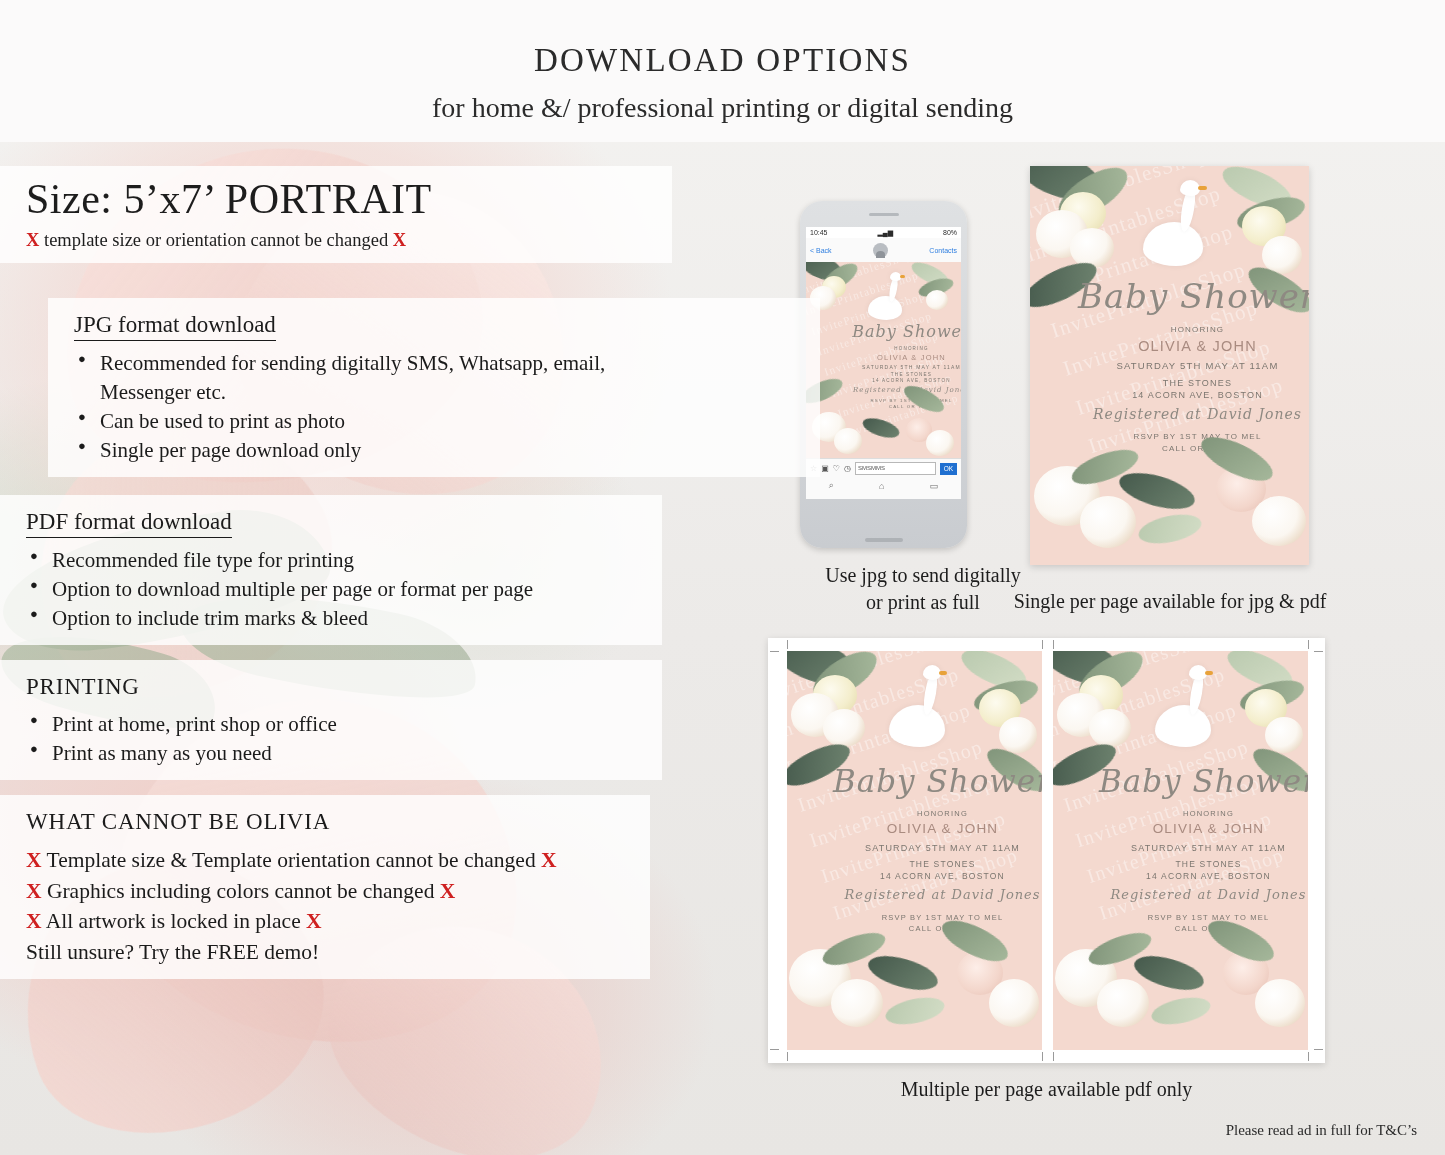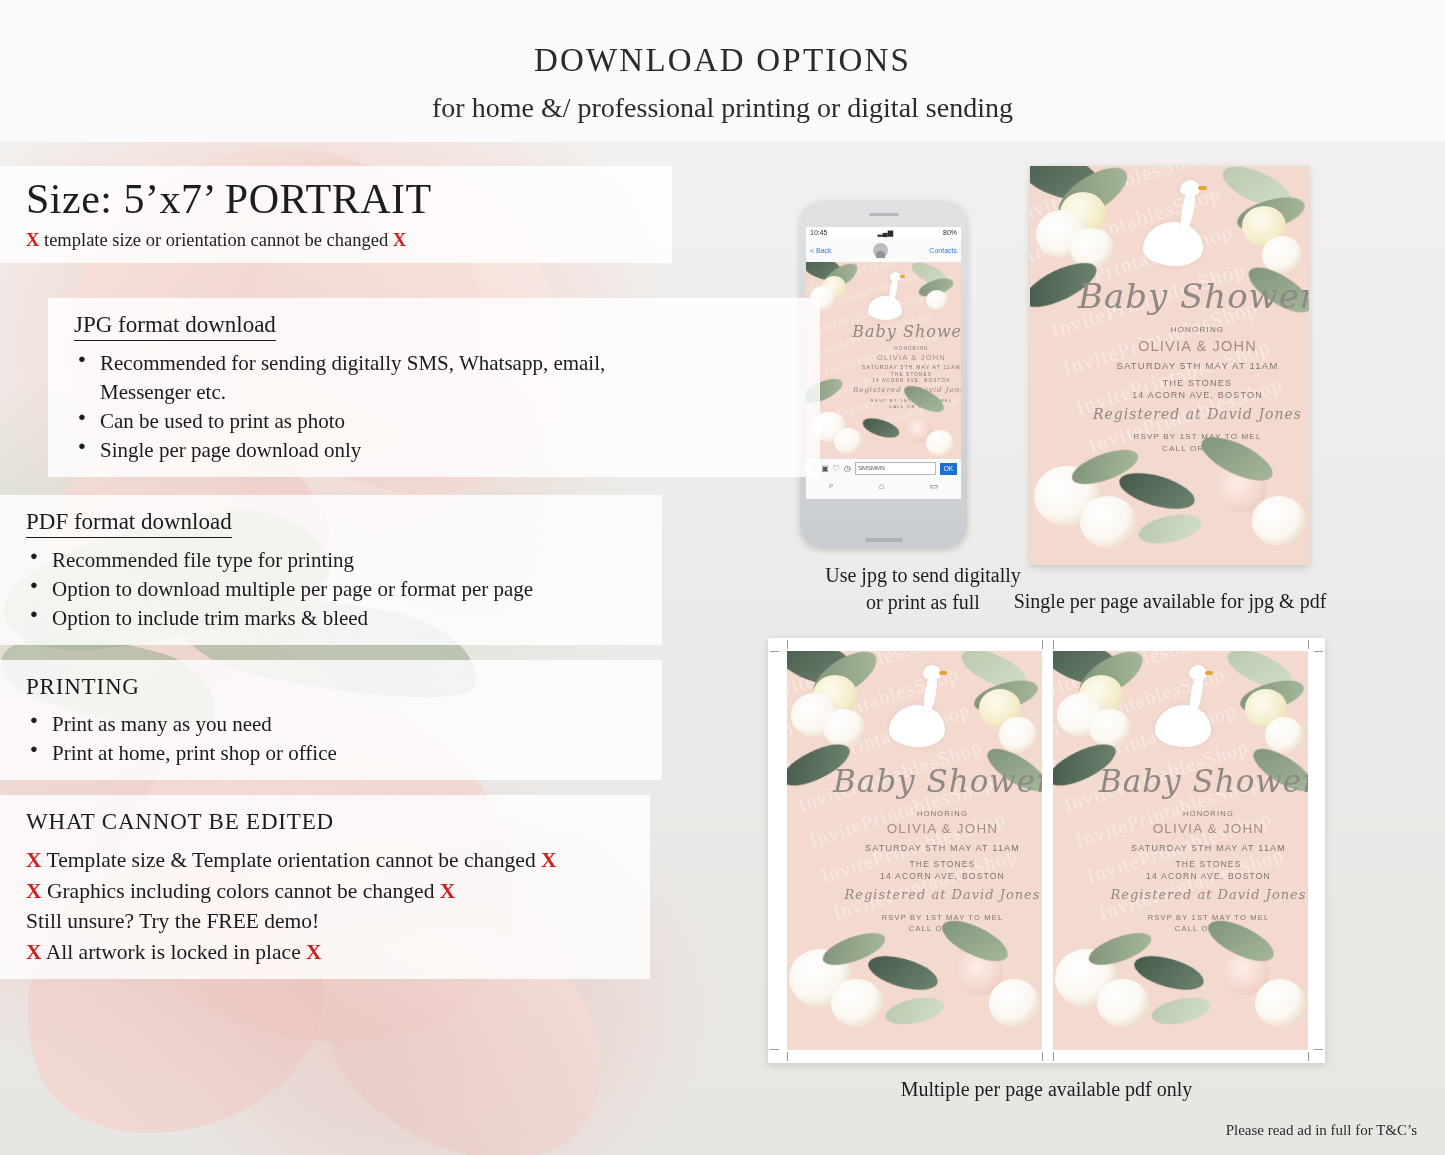--- a/index.html
+++ b/index.html
@@ -400,43 +400,43 @@
   <ul class="items">
     <li>Recommended file type for printing</li>
     <li>Option to download multiple per page or format per page</li>
     <li>Option to include trim marks &amp; bleed</li>
   </ul>
 </div>
 
 <div class="band print-band">
   <div class="sec-title plain">PRINTING</div>
   <ul class="items">
+    <li>Print at home, print shop or office</li>
     <li>Print as many as you need</li>
-    <li>Print at home, print shop or office</li>
   </ul>
 </div>
 
 <div class="band cannot-band">
-  <div class="sec-title plain">WHAT CANNOT BE EDITED</div>
+  <div class="sec-title plain">WHAT CANNOT BE OLIVIA</div>
   <div class="cannot-line">
     <span class="x-red">X</span>
     <span>Template size &amp; Template orientation cannot be changed</span>
     <span class="x-red">X</span>
   </div>
   <div class="cannot-line">
     <span class="x-red">X</span>
     <span>Graphics including colors cannot be changed</span>
     <span class="x-red">X</span>
   </div>
+  <div class="cannot-line">
+    <span class="x-red">X</span>
+    <span>All artwork is locked in place</span>
+    <span class="x-red">X</span>
+  </div>
   <div class="cannot-line">Still unsure? Try the FREE demo!</div>
-  <div class="cannot-line">
-    <span class="x-red">X</span>
-    <span>All artwork is locked in place</span>
-    <span class="x-red">X</span>
-  </div>
 </div>
 
 <div class="phone">
   <div class="phone-speaker"></div>
   <div class="phone-screen">
 
     <div class="phone-status">
       <span>10:45</span>
       <span>▂▄▆</span>
       <span>80%</span>

